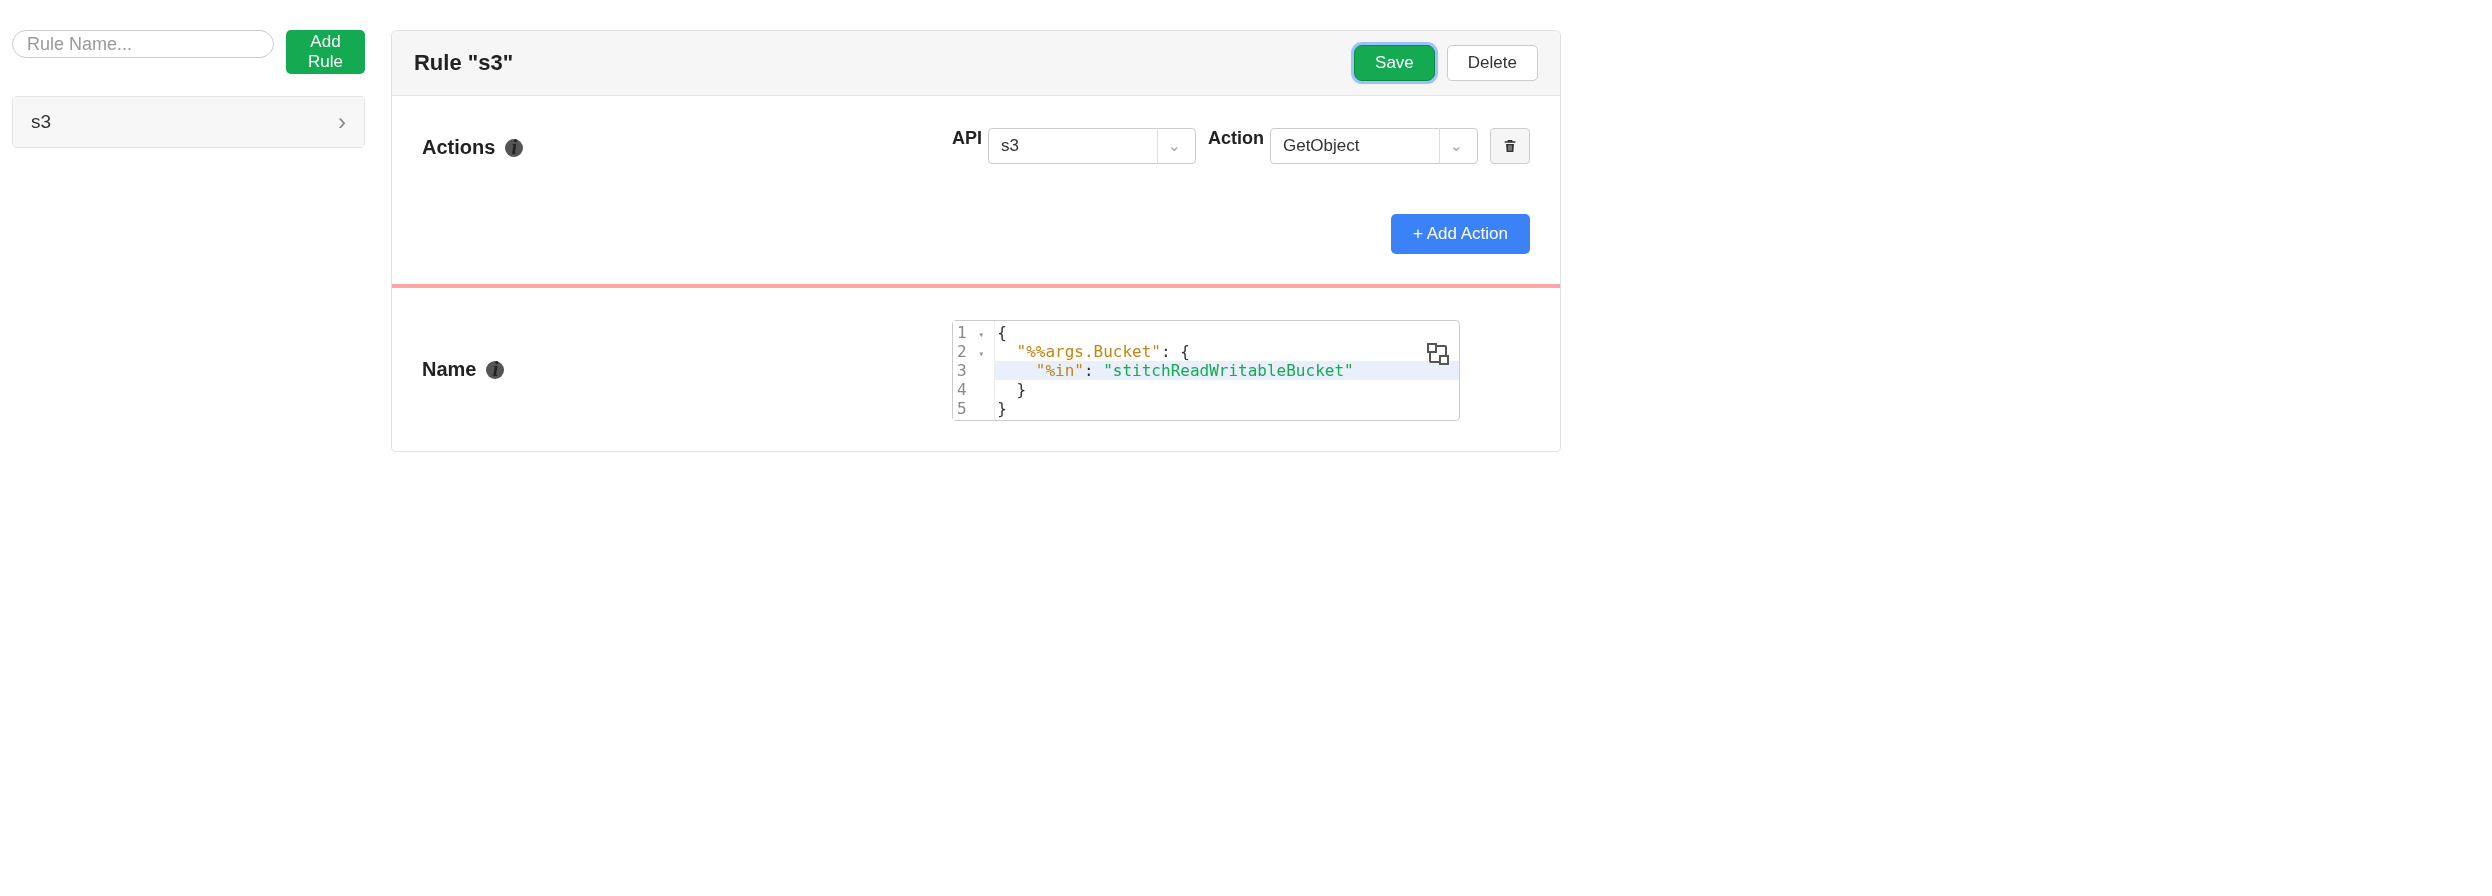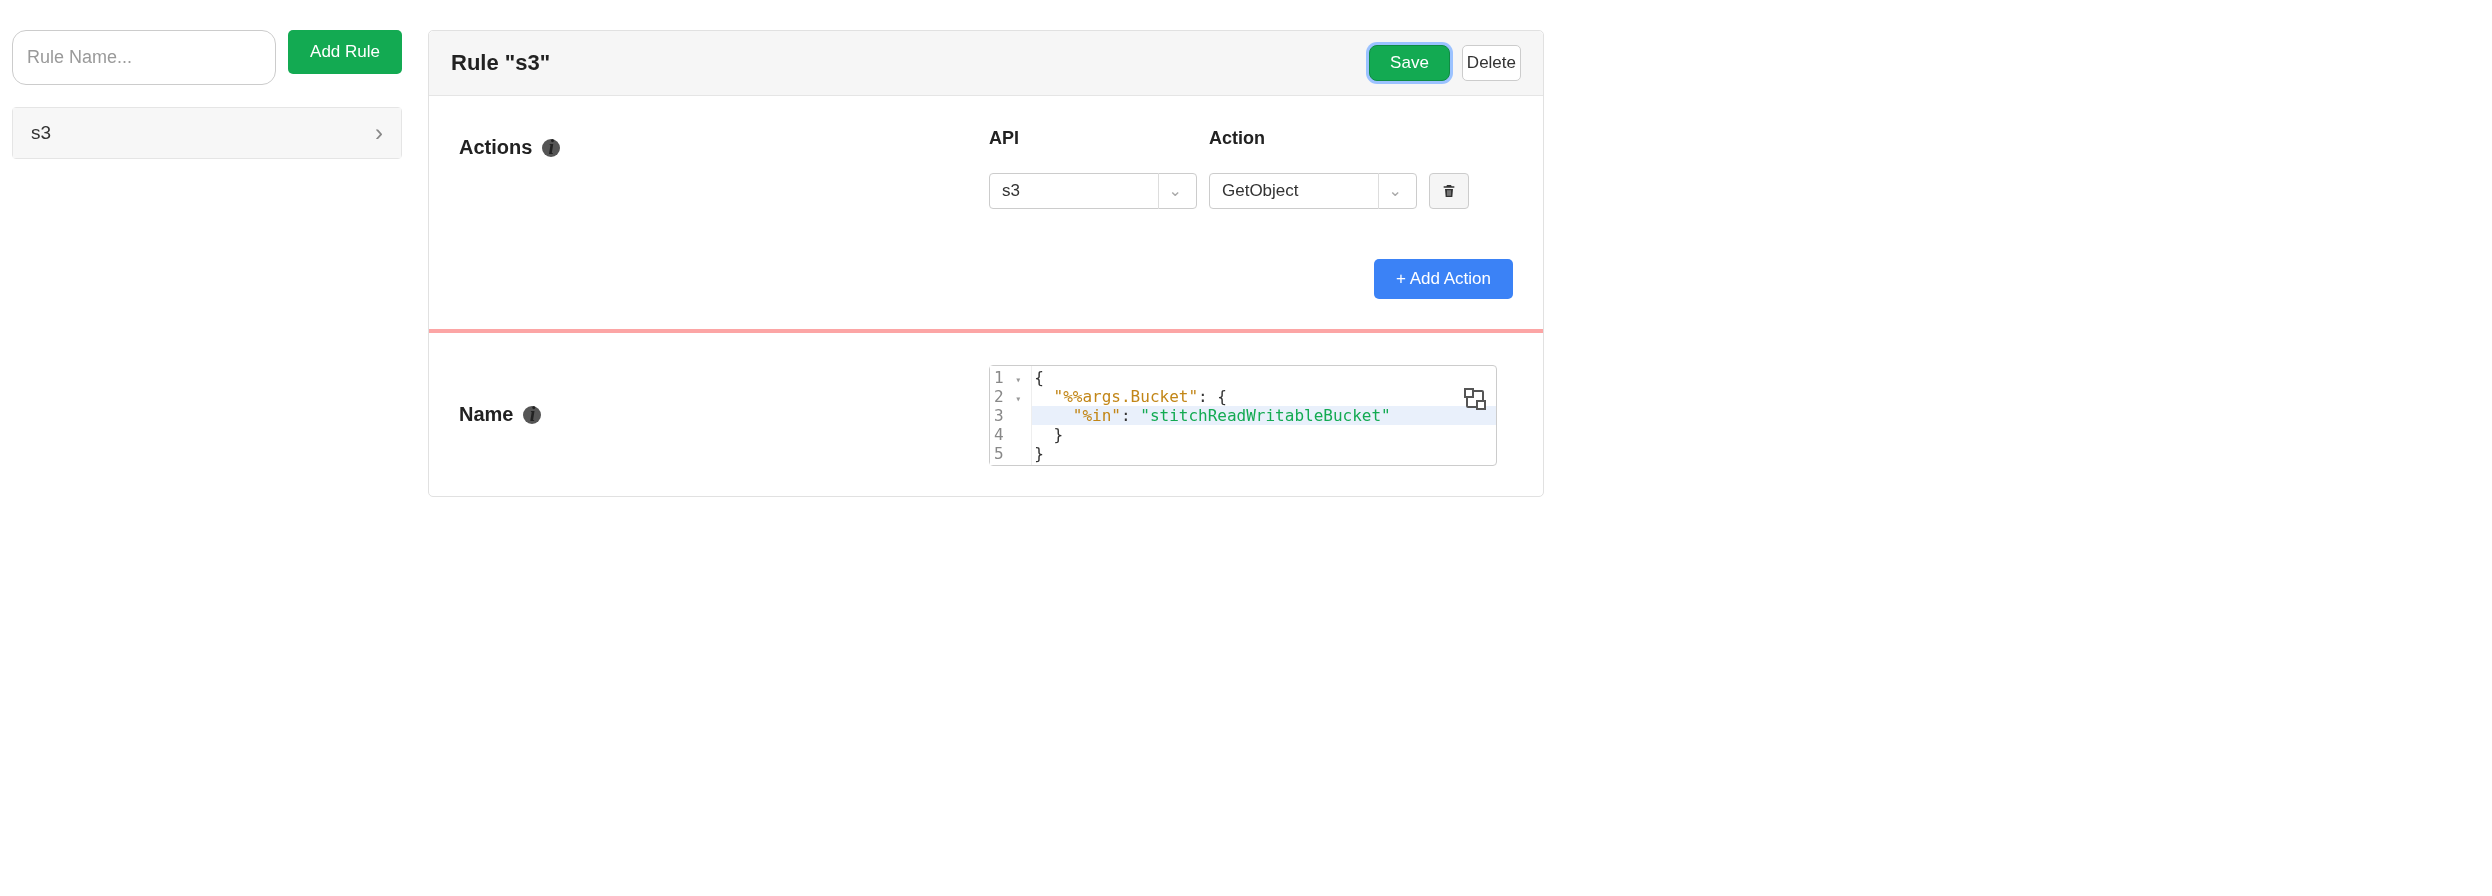--- a/index.html
+++ b/index.html
@@ -31,21 +31,21 @@
     border-bottom: 3px solid #13aa52;
   }
   
   .layout { display: flex; gap: 26px; margin-top: 30px; }
   .left { width: 390px; }
   .right { flex: 1; }
   
   .addrow { display: flex; gap: 12px; }
   .rulename-input {
     flex: 1;
-    height: 55px;
+    height: 28px;
     border: 1px solid #ccc;
     border-radius: 14px;
     padding: 0 14px;
     font-size: 18px;
     color: #333;
   }
   .rulename-input::placeholder { color: #9a9a9a; }
   .btn-green {
     background: #13aa52;
     color: #fff;
@@ -91,39 +91,39 @@
     padding: 7px 20px;
     cursor: pointer;
     box-shadow: 0 0 0 3px #9bc2ff;
   }
   .btn-default {
     background: #fff;
     color: #333;
     border: 1px solid #ccc;
     border-radius: 5px;
     font-size: 17px;
-    padding: 7px 4px;
+    padding: 7px 20px;
     cursor: pointer;
   }
   
   .section { display: flex; padding: 32px 30px 30px 30px; border-bottom: 4px solid #fca5a5; align-items: flex-start; }
   .section:last-child { border-bottom: none; }
   .sec-label { width: 530px; display: flex; align-items: center; gap: 10px; padding-top: 8px; }
   .sec-label span { font-size: 20px; font-weight: 700; color: #222; }
   .info-icon {
     width: 18px; height: 18px; border-radius: 50%;
     background: #555; color: #fff; font-size: 12px; font-weight: 700;
     display: inline-flex; align-items: center; justify-content: center;
     font-family: Georgia, serif; font-style: italic;
   }
   .sec-body { flex: 1; }
   .action-row {
     display: flex; gap: 12px; align-items: flex-end; margin-bottom: 50px;
   }
-  .field { display: flex; flex-direction: column; gap: 24px; }
+  .field { display: flex; flex-direction: row; gap: 6px; }
   .field-label { font-size: 18px; font-weight: 700; color: #222; }
   .select {
     height: 36px; width: 208px;
     border: 1px solid #ccc; border-radius: 4px;
     display: flex; align-items: center; justify-content: space-between;
     padding: 0 8px 0 12px; font-size: 17px; color: #333;
     background: #fff; cursor: pointer;
   }
   .select .care { color: #aaa; font-size: 16px; border-left: 1px solid #ddd; padding: 0 6px 0 10px; line-height: 36px; }
   .trashbtn {

